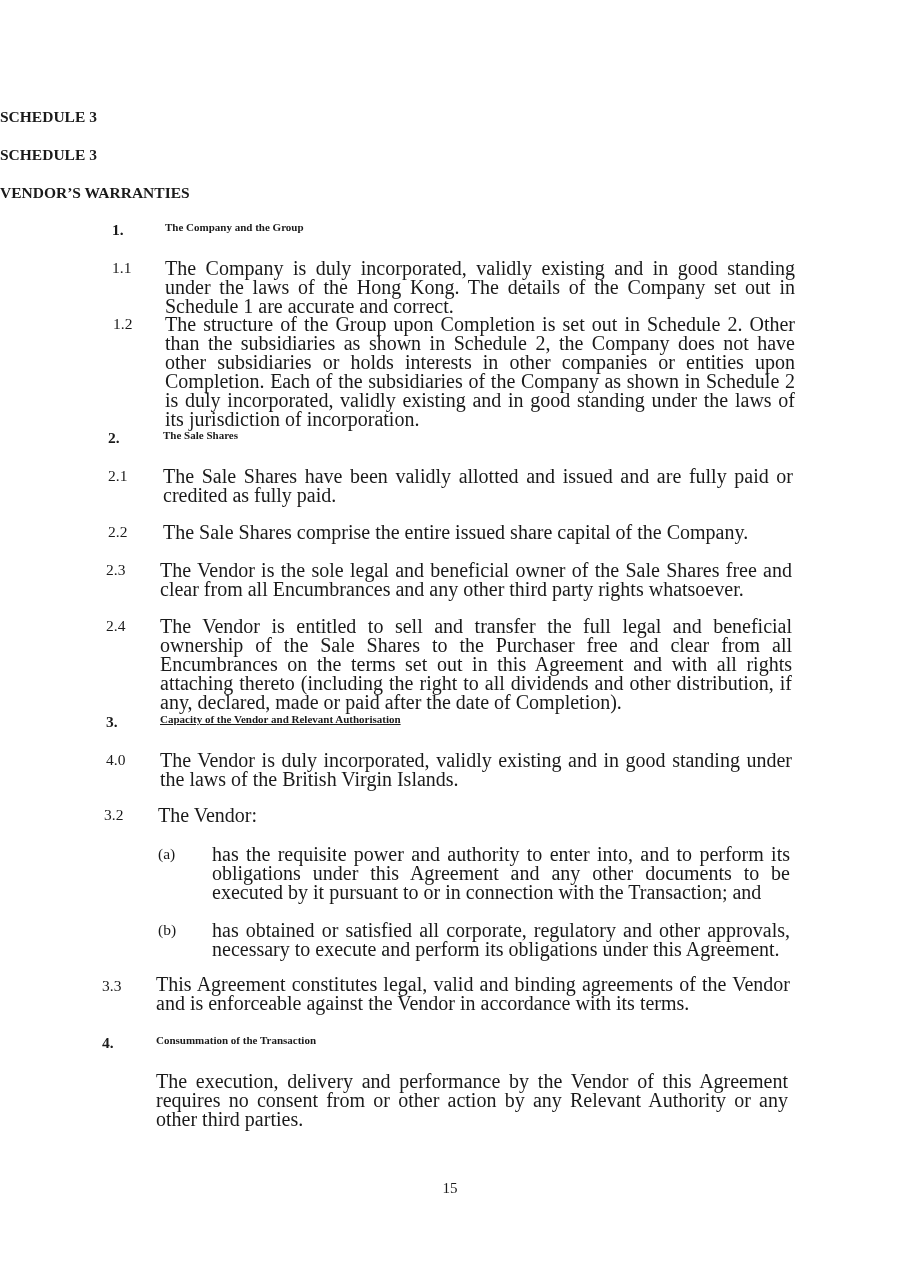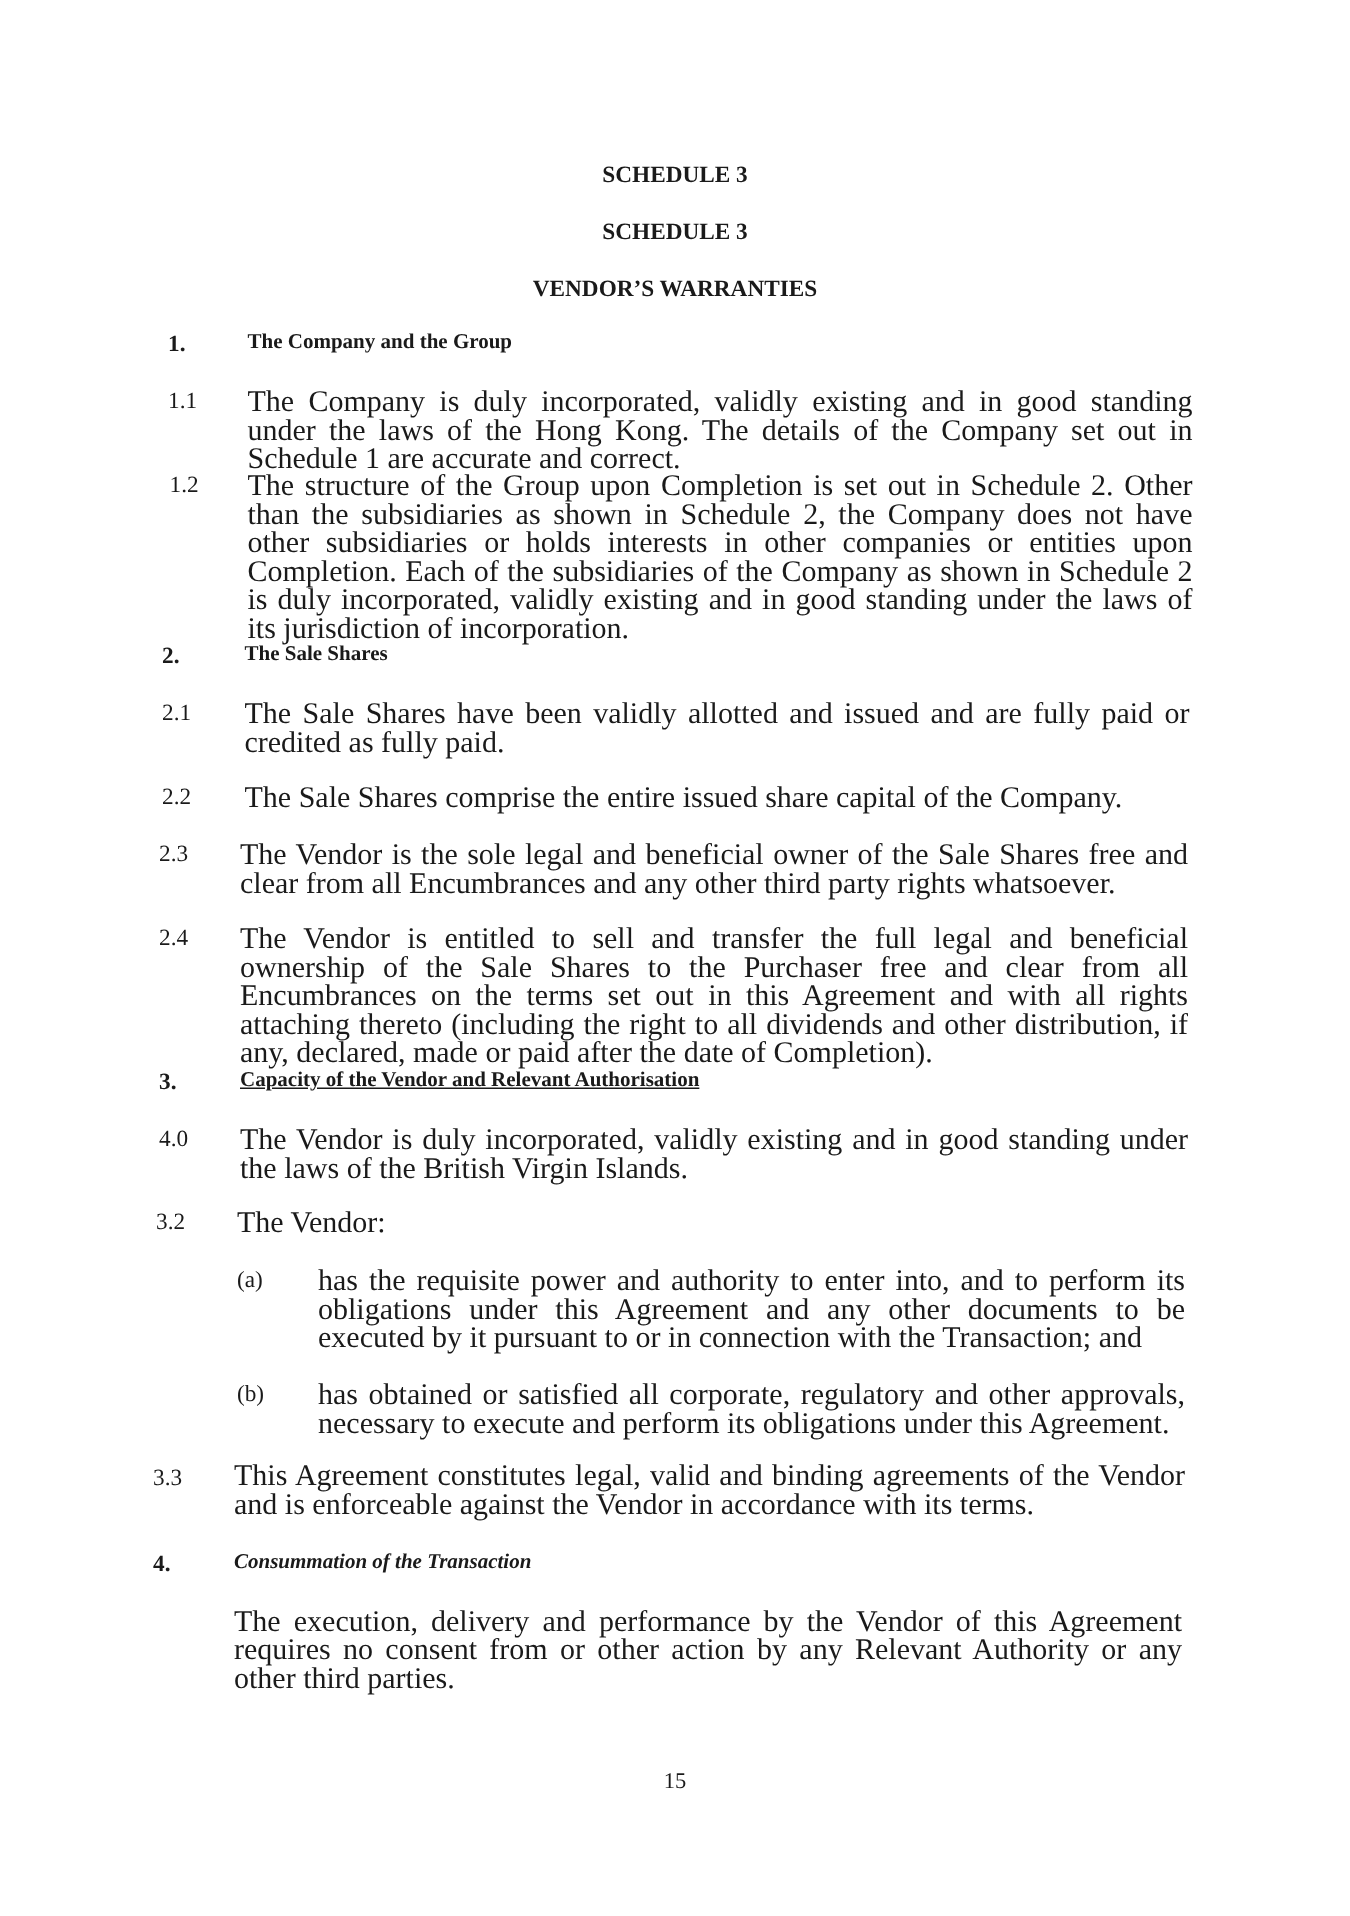--- a/index.html
+++ b/index.html
@@ -1,20 +1,20 @@
 <!DOCTYPE html>
 <html><head>
 <meta charset="utf-8">
 <style>
   html, body { margin:0; padding:0; background:#ffffff; }
   body { width:900px; height:1277px; position:relative; overflow:hidden;
          font-family:"Liberation Serif", serif; color:#1a1a1a; font-size:15.5px; }
-  .center { position:absolute; left:0; width:900px; text-align:center; font-weight:bold; font-size:15.5px; }
+  .center { position:absolute; left:0; width:900px; text-align:left; font-weight:bold; font-size:15.5px; }
   .num { position:absolute; font-size:15.5px; }
-  .hd { position:absolute; font-weight:bold; font-size:14px; }
+  .hd { position:absolute; font-weight:bold; font-size:11px; }
   .para { position:absolute; text-align:justify; line-height:19px; font-size:20px; }
   .pagenum { position:absolute; top:1180px; left:0; width:900px; text-align:center; font-size:15px;font-family:Liberation Serif, serif; }
 </style>
 </head>
 <body>
 
 <div>
 
   <div class="center" style="top:108px;">SCHEDULE 3</div>
   <div class="center" style="top:146px;">SCHEDULE 3</div>
@@ -56,18 +56,18 @@
   <div class="num" style="top:845px;left:158px;">(a)</div>
   <div class="para" style="top:845px;left:212px;width:578px;">has the requisite power and authority to enter into, and to perform its obligations under this Agreement and any other documents to be executed by it pursuant to or in connection with the Transaction; and</div>
 
   <div class="num" style="top:921px;left:158px;">(b)</div>
   <div class="para" style="top:921px;left:212px;width:578px;">has obtained or satisfied all corporate, regulatory and other approvals, necessary to execute and perform its obligations under this Agreement.</div>
 
   <div class="num" style="top:977px;left:102px;">3.3</div>
   <div class="para" style="top:935px;left:156px;width:634px;margin-top:40px;">This Agreement constitutes legal, valid and binding agreements of the Vendor and is enforceable against the Vendor in accordance with its terms.</div>
 
   <div class="num" style="top:1034px;left:102px;font-weight:bold;">4.</div>
-  <div class="hd" style="top:1034px;left:156px;font-style:italic;">Consummation of the Transaction</div>
+  <div class="hd" style="top:1034px;left:156px;">Consummation of the Transaction</div>
 
   <div class="para" style="top:1072px;left:156px;width:632px;">The execution, delivery and performance by the Vendor of this Agreement requires no consent from or other action by any Relevant Authority or any other third parties.</div>
 
   <div class="pagenum">15</div>
 </div>
 
 </body></html>

